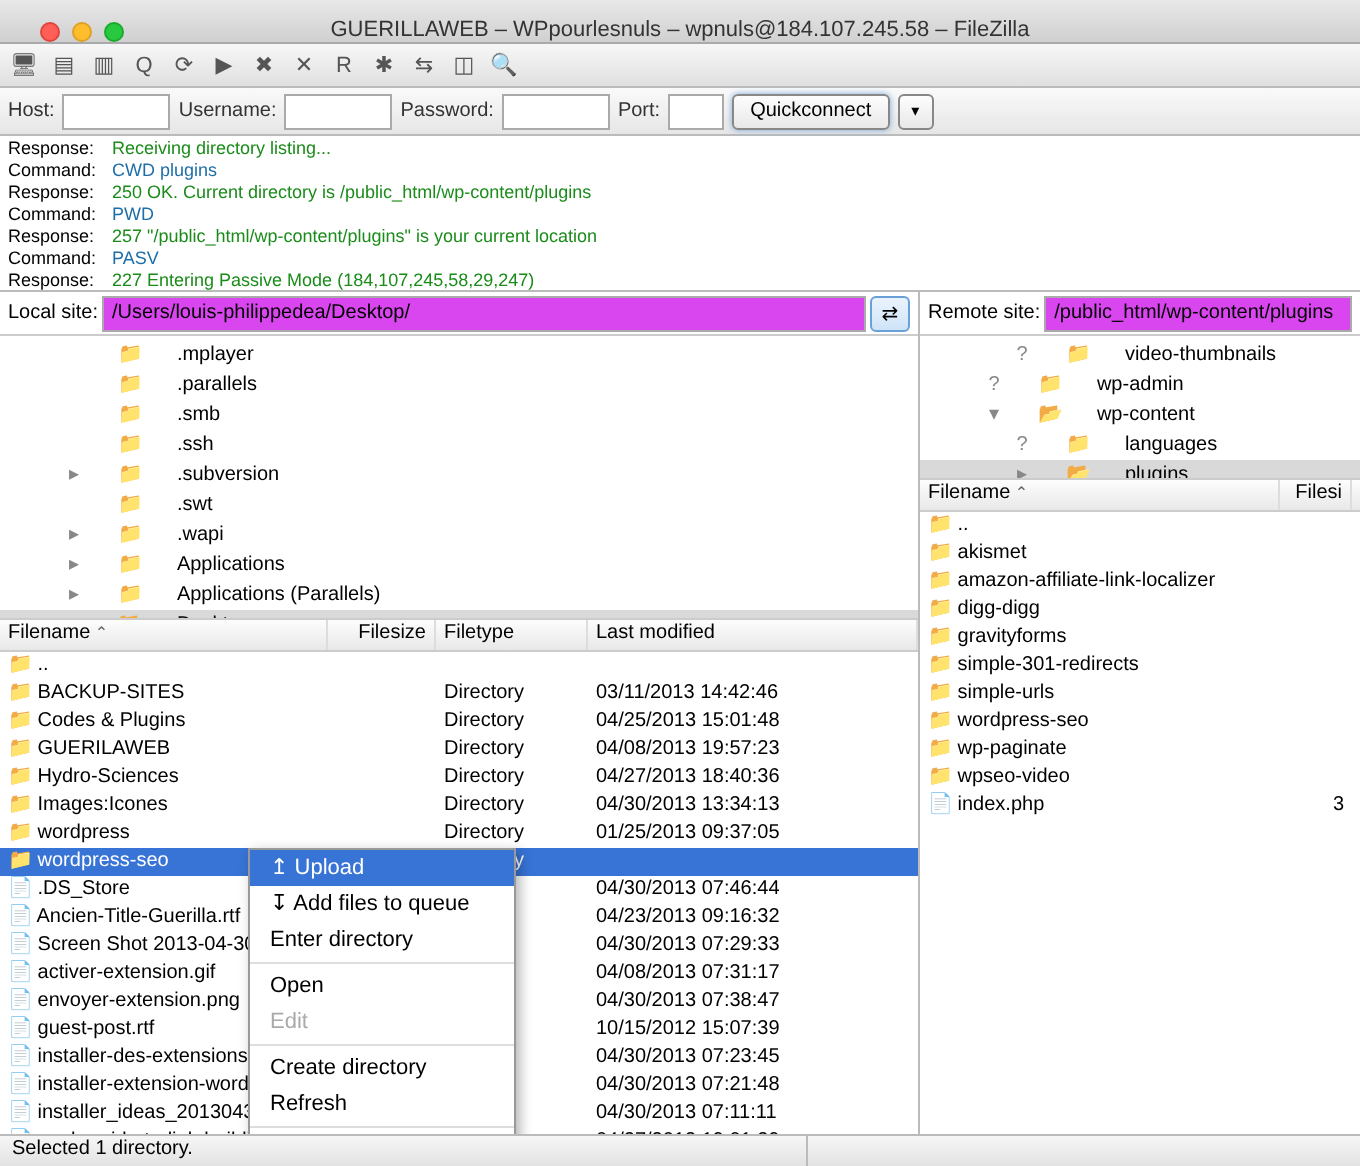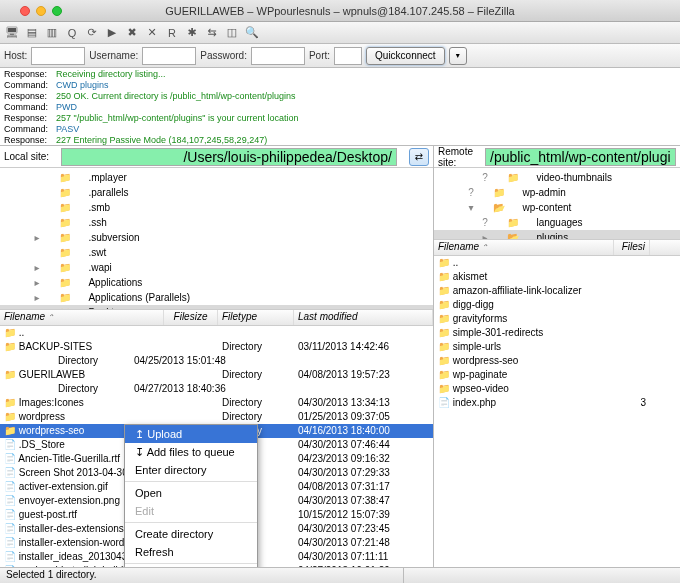--- a/index.html
+++ b/index.html
@@ -1,17 +1,17 @@
 <!DOCTYPE html>
 <html><head>
 <meta charset="utf-8">
 <style>
   * { box-sizing: border-box; margin: 0; padding: 0; }
   body { font-family: "Lucida Grande", Arial, sans-serif; font-size: 10px; background: #ececec; width: 680px; height: 583px; overflow: hidden; }
-  .titlebar { height: 22px; background: linear-gradient(#e8e8e8,#d0d0d0); border-bottom: 1px solid #aaa; display:flex; align-items:center; padding:0 20px; position:relative; }
+  .titlebar { height: 22px; background: linear-gradient(#e8e8e8,#d0d0d0); border-bottom: 1px solid #aaa; display:flex; align-items:flex-end; padding:0 20px; position:relative; }
   .tl-dots { display:flex; gap:6px; }
   .dot { width:10px; height:10px; border-radius:50%; }
   .dot.red { background:#ff5f57; border:1px solid #e0443e; }
   .dot.yellow { background:#ffbd2e; border:1px solid #dea123; }
   .dot.green { background:#28c940; border:1px solid #1aab29; }
   .title { position:absolute; left:0; right:0; text-align:center; color:#333; font-size:11px; }
   .toolbar { height:22px; background:linear-gradient(#f7f7f7,#e0e0e0); border-bottom:1px solid #bbb; display:flex; align-items:center; padding:0 4px; gap:4px; }
   .tb-icon { width:16px; height:16px; display:flex; align-items:center; justify-content:center; color:#555; font-size:11px; }
   .connbar { height:24px; background:linear-gradient(#fafafa,#e6e6e6); border-bottom:1px solid #bbb; display:flex; align-items:center; padding:0 4px; gap:4px; font-size:10px; }
   .connbar label { color:#333; }
@@ -19,38 +19,38 @@
   .qc-btn { height:18px; background:linear-gradient(#fdfdfd,#e8e8e8); border:1px solid #888; border-radius:3px; padding:0 8px; font-size:10px; color:#000; box-shadow:0 0 3px #7aa7d8; }
   .dropbtn { height:18px; width:18px; background:linear-gradient(#fdfdfd,#e8e8e8); border:1px solid #888; border-radius:3px; font-size:8px; }
   .log { height:78px; background:#fff; border-bottom:1px solid #bbb; overflow:hidden; padding:1px 4px; font-size:9px; line-height:11px; }
   .log-row { display:flex; gap:6px; white-space:nowrap; }
   .log-label { width:46px; color:#000; }
   .log-cmd { color:#1e6fa8; }
   .log-resp { color:#1a8c1a; }
   .panes { display:flex; height:calc(583px - 22px - 22px - 24px - 78px - 16px); }
   .left { width:460px; display:flex; flex-direction:column; border-right:1px solid #bbb; }
   .right { flex:1; display:flex; flex-direction:column; }
-  .sitebar { height:22px; background:#fff; border-bottom:1px solid #ccc; display:flex; align-items:center; padding:0 4px; gap:12px; }
-  .sitebar .path { flex:1; background:#86efac; border:1px solid #aaa; height:18px; font-size:14px; padding:0 4px;text-align:right; }
+  .sitebar { height:22px; background:#fff; border-bottom:1px solid #ccc; display:flex; align-items:center; padding:0 4px; gap:2px; }
+  .sitebar .path { flex:1; background:#d946ef; border:1px solid #aaa; height:18px; font-size:10px; padding:0 4px; }
   .syncbtn { width:20px; height:18px; border:1px solid #6aa0d8; border-radius:3px; background:linear-gradient(#eaf3fd,#cfe4f8); font-size:10px; }
   .tree { background:#fff; overflow:hidden; font-size:10px; line-height:14px; padding:2px 0; }
   .left .tree { height:142px; border-bottom:1px solid #ccc; }
   .right .tree { height:72px; border-bottom:1px solid #ccc; }
   .tree-item { display:flex; align-items:center; gap:17px; padding:0 4px; white-space:nowrap; cursor:default; }
   .tw { width:10px; text-align:center; color:#888; }
   .folder { color:#c9a94e; font-size:11px; }
   .folder::before { content:"📁"; font-size:10px; }
   .folder.open::before { content:"📂"; font-size:10px; } .ind2 { padding-left:32px; } .ind3 { padding-left:46px; }
   .listhdr { height:16px; background:linear-gradient(#fdfdfd,#e8e8e8); border-bottom:1px solid #ccc; display:flex; font-size:10px; }
-  .listhdr .col { padding:1px 4px; border-right:1px solid #ddd; overflow:hidden; white-space:nowrap;font-style:italic; }
+  .listhdr .col { padding:1px 4px; border-right:1px solid #ddd; overflow:hidden; white-space:nowrap; }
   .list { flex:1; background:#fff; overflow:hidden; font-size:10px; line-height:14px; position:relative; }
   .row { display:flex; align-items:center; white-space:nowrap; }
   .row.sel { background:#3874d6; color:#fff; }
   .row .col { padding:0 4px; overflow:hidden; white-space:nowrap; text-overflow:ellipsis; }
-  .left .c-name { width:164px; } .left .c-size { width:54px; text-align:center; } .left .c-type { width:76px; } .left .c-mod { flex:1; }
+  .left .c-name { width:164px; } .left .c-size { width:54px; text-align:right; } .left .c-type { width:76px; } .left .c-mod { flex:1; }
   .right .c-name { width:180px; } .right .c-size { width:36px; text-align:right; }
   .icon { display:inline-block; width:12px; text-align:center; }
   .up::before { content:"📁"; font-size:10px; color:#c9a94e; }
   .fld::before { content:"📁"; font-size:10px; color:#c9a94e; }
   .fil::before { content:"📄"; font-size:10px; color:#888; }
   .statusbar { height:16px; background:linear-gradient(#f6f6f6,#e2e2e2); border-top:1px solid #bbb; display:flex; font-size:10px; }
   .statusbar .sleft { width:404px; padding:1px 6px; border-right:1px solid #bbb; }
   .statusbar .sright { flex:1; padding:1px 6px; }
   .ctxmenu { position:absolute; left:124px; top:0px; width:134px; background:#fff; border:1px solid #999; box-shadow:2px 2px 6px rgba(0,0,0,.3); z-index:50; font-size:11px; }
   .ctxmenu .mi { padding:2px 10px; }
@@ -216,52 +216,53 @@
           <div class="col c-type"></div>
           <div class="col c-mod"></div>
         </div>
         <div class="row">
           <div class="col c-name"><span class="icon fld"></span> BACKUP-SITES</div>
           <div class="col c-size"></div>
           <div class="col c-type">Directory</div>
           <div class="col c-mod">03/11/2013 14:42:46</div>
         </div>
         <div class="row">
+          <div class="col c-name"><span class="icon fld"></span> Codes &amp; Plugins</div>
           <div class="col c-size"></div>
           <div class="col c-type">Directory</div>
           <div class="col c-mod">04/25/2013 15:01:48</div>
         </div>
         <div class="row">
           <div class="col c-name"><span class="icon fld"></span> GUERILAWEB</div>
           <div class="col c-size"></div>
           <div class="col c-type">Directory</div>
           <div class="col c-mod">04/08/2013 19:57:23</div>
         </div>
         <div class="row">
+          <div class="col c-name"><span class="icon fld"></span> Hydro-Sciences</div>
           <div class="col c-size"></div>
           <div class="col c-type">Directory</div>
           <div class="col c-mod">04/27/2013 18:40:36</div>
         </div>
         <div class="row">
           <div class="col c-name"><span class="icon fld"></span> Images:Icones</div>
           <div class="col c-size"></div>
           <div class="col c-type">Directory</div>
           <div class="col c-mod">04/30/2013 13:34:13</div>
         </div>
         <div class="row">
           <div class="col c-name"><span class="icon fld"></span> wordpress</div>
           <div class="col c-size"></div>
           <div class="col c-type">Directory</div>
           <div class="col c-mod">01/25/2013 09:37:05</div>
         </div>
         <div class="row sel">
           <div class="col c-name"><span class="icon fld"></span> wordpress-seo</div>
           <div class="col c-size"></div>
           <div class="col c-type">Directory</div>
-          <div class="col c-mod">04/16/2013 18:40:00</div>
         </div>
         <div class="row">
           <div class="col c-name"><span class="icon fil"></span> .DS_Store</div>
           <div class="col c-size"></div>
           <div class="col c-type"></div>
           <div class="col c-mod">04/30/2013 07:46:44</div>
         </div>
         <div class="row">
           <div class="col c-name"><span class="icon fil"></span> Ancien-Title-Guerilla.rtf</div>
           <div class="col c-size"></div>

